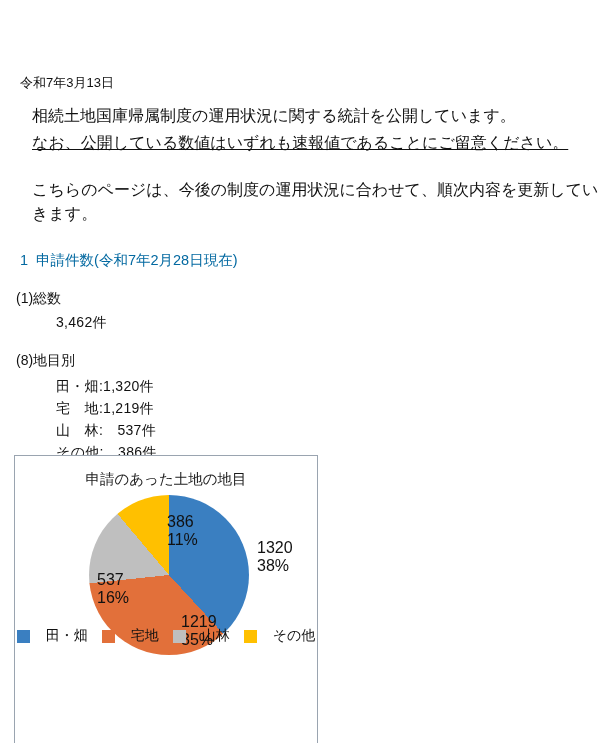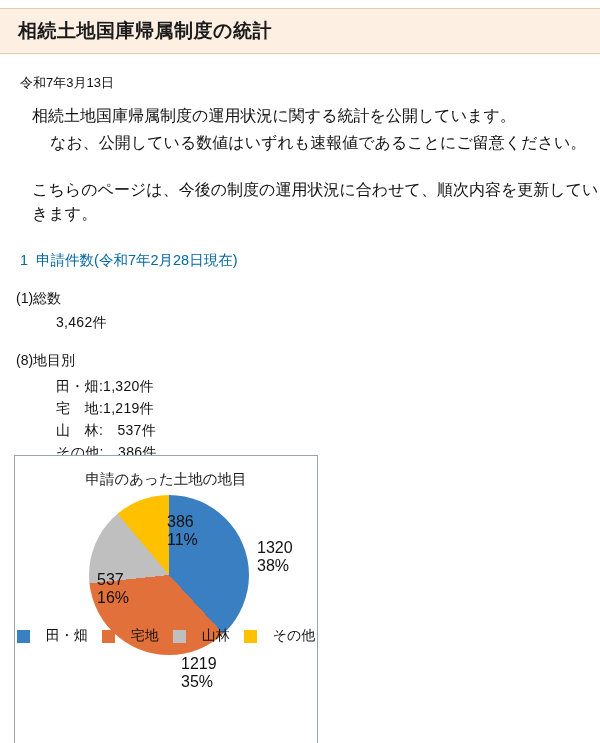--- a/index.html
+++ b/index.html
@@ -53,22 +53,22 @@
     padding: 14px 0 0 20px;
     color: #111;
   }
   .para {
     font-size: 16px;
     padding: 12px 0 0 32px;
     line-height: 1.55;
     color: #111;
   }
   .para.underline {
+    text-decoration: underline;
     padding-top: 2px;
-    margin-left: 18px;
   }
   .para.spaced {
     padding-top: 22px;
   }
   .section-heading {
     font-size: 14.5px;
     padding: 24px 0 0 20px;
     color: #0369a1;
   }
   .section-heading .num {
@@ -141,21 +141,20 @@
     display: block;
     font-size: 16px;
   }
   .lbl-ta {
     left: 168px;
     top: 44px;
   }
   .lbl-taku {
     left: 92px;
     top: 118px;
-    margin-top: 42px;
   }
   .lbl-san {
     left: 8px;
     top: 76px;
   }
   .lbl-sono {
     left: 78px;
     top: 18px;
   }
   .legend {
@@ -180,23 +179,20 @@
     height: 13px;
     margin-right: 5px;
     display: inline-block;
   }
 </style>
 </head>
 <body>
 
 <div class="page">
 
-  <div class="header-banner">
-    <div class="header-title">相続土地国庫帰属制度の統計</div>
-  </div>
 
   <div class="content">
 
     <div class="date-line">令和7年3月13日</div>
 
     <div class="para">相続土地国庫帰属制度の運用状況に関する統計を公開しています。</div>
 
     <div class="para underline">なお、公開している数値はいずれも速報値であることにご留意ください。</div>
 
     <div class="para spaced">こちらのページは、今後の制度の運用状況に合わせて、順次内容を更新していきます。</div>

